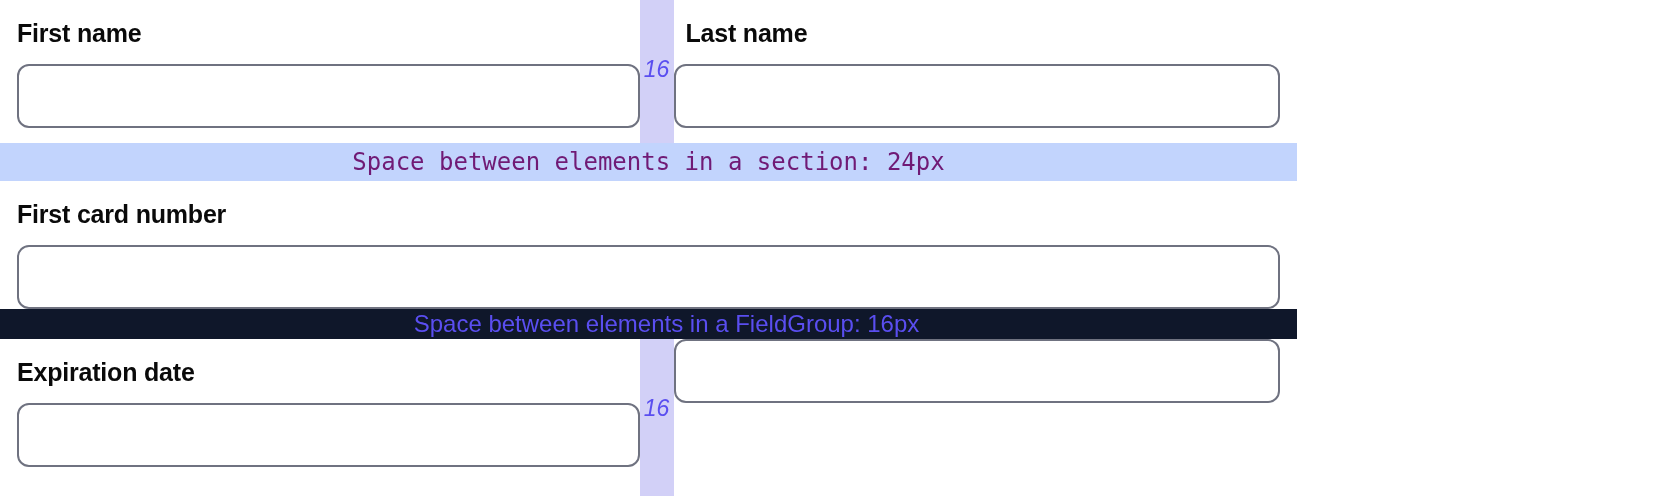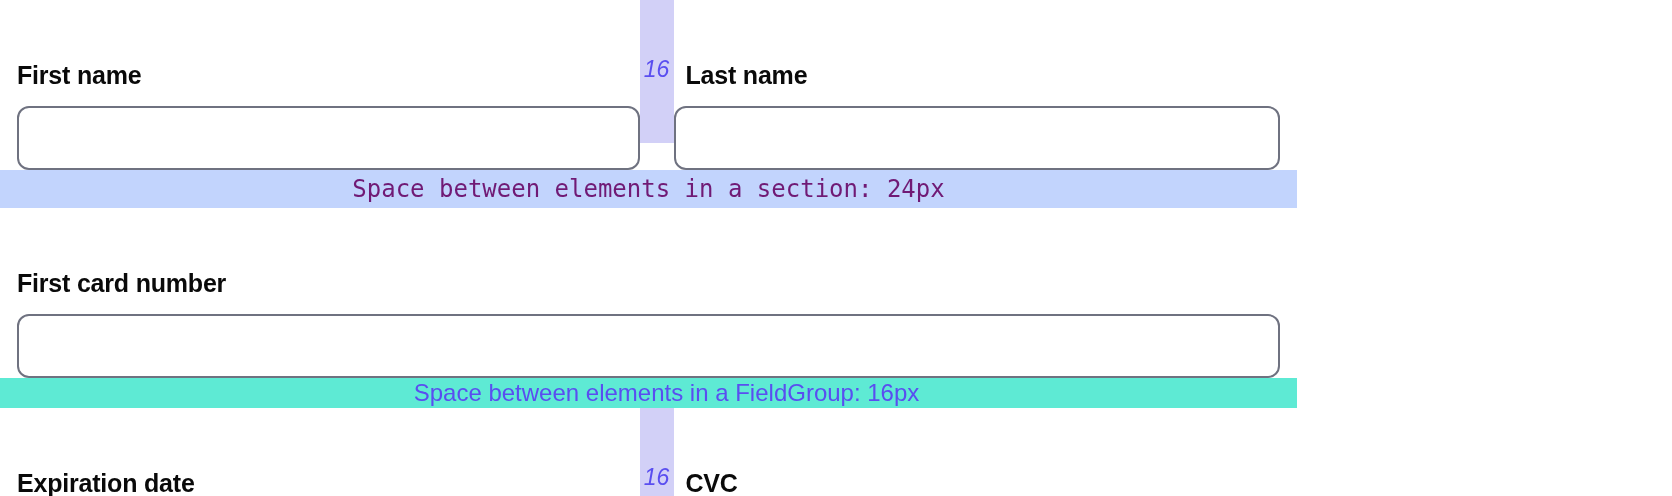--- a/index.html
+++ b/index.html
@@ -45,21 +45,20 @@
   .col-full { width: 1297px; }
 
   .label {
     font-size: 25px;
     font-weight: 700;
     color: #0a0a0a;
     line-height: 30px;
     letter-spacing: -0.2px;
     padding: 18px 0 16px 17px;
     white-space: nowrap;
-    margin-top: 42px;
   }
   .label.nopad-left { padding-left: 12px; }
 
   .field-wrap {
     padding: 0 17px 0 17px;
   }
   .field-wrap.flush-left { padding-left: 17px; padding-right: 0; }
   .field-wrap.flush-right { padding-left: 0; padding-right: 17px; }
 
   .field {
@@ -161,37 +160,36 @@
 
     <div class="row row-card">
       <div class="col col-full">
         <div class="label">First card number</div>
         <div class="field-wrap">
           <input class="field" type="text" placeholder="" style="">
         </div>
       </div>
     </div>
 
-    <div class="band band-fieldgroup" style="background: #5eead4; color: rgb(90, 78, 240); padding-left: 36px;">Space between elements in a FieldGroup: 16px</div>
+    <div class="band band-fieldgroup" style="background: #0f172a; color: rgb(90, 78, 240); padding-left: 36px;">Space between elements in a FieldGroup: 16px</div>
 
     <div class="row row-card-bottom">
 
       <div class="col col-half">
         <div class="label">Expiration date</div>
         <div class="field-wrap flush-left">
           <input class="field" type="text" placeholder="" style="">
         </div>
       </div>
 
       <div class="gap-strip" style="background: rgb(210, 208, 247);">
         <span class="gap-num" style="color: rgb(90, 78, 240);">16</span>
       </div>
 
       <div class="col col-half right">
-        <div class="label nopad-left">CVC</div>
         <div class="field-wrap flush-right">
           <input class="field" type="text" placeholder="" style="">
         </div>
       </div>
 
     </div>
 
   </div>
 </div>
 

